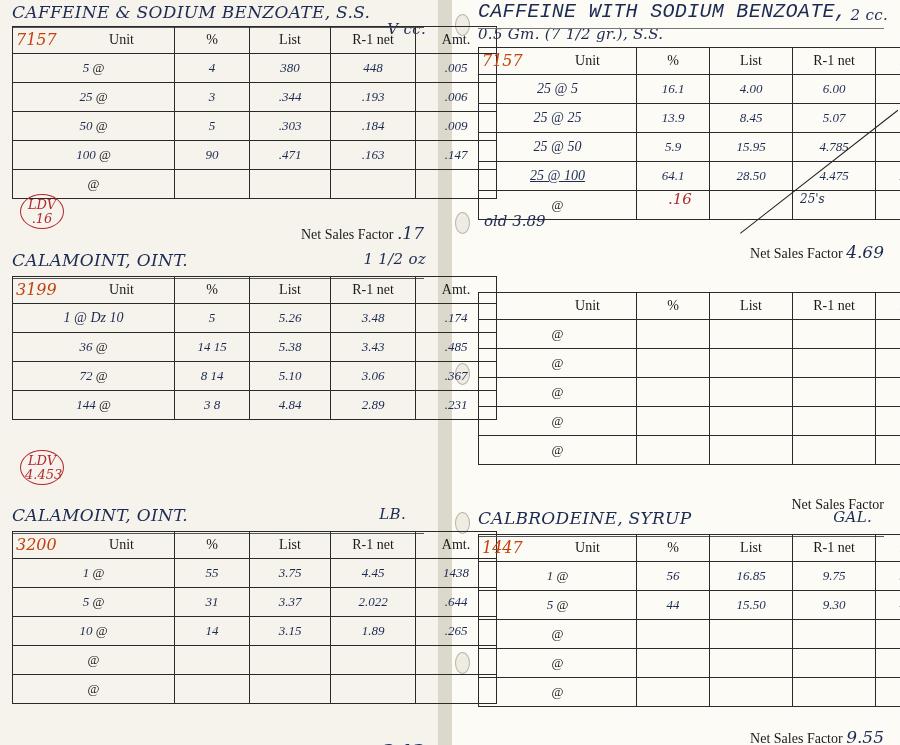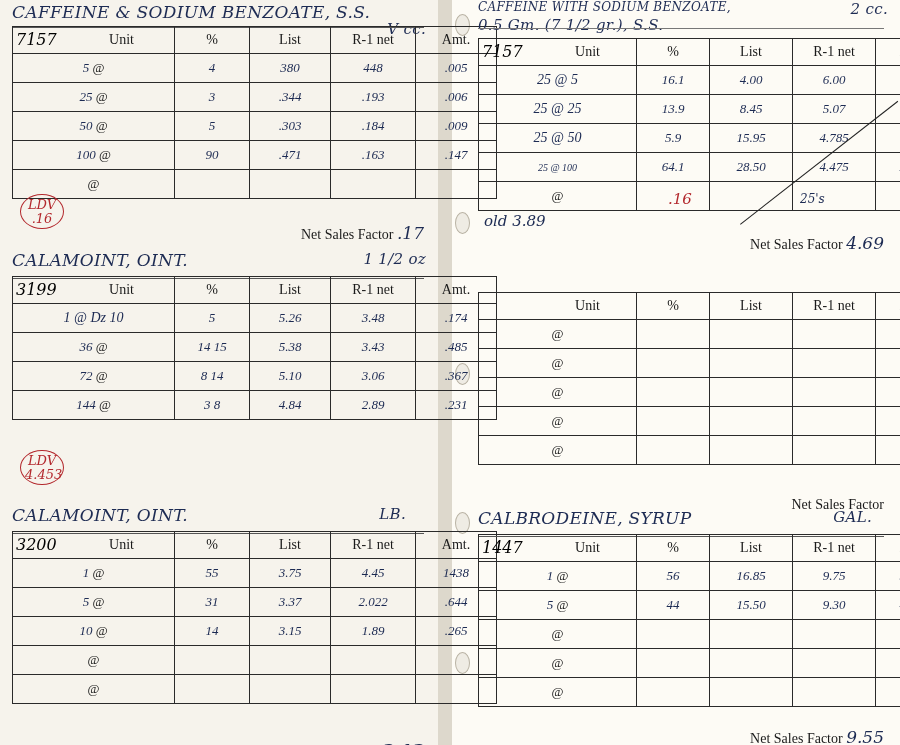--- a/index.html
+++ b/index.html
@@ -99,21 +99,21 @@
     font-size:13px;
     text-align:center;
     line-height:1.05;
     padding:3px 4px;
     width:34px;
   }
   .formnum{
     position:absolute;
     font-family:"DejaVu Serif", serif;
     font-style:italic;
-    color:#000000;
+    color:#c2410c;
     font-size:16px;
   }
   .strike{
     position:absolute;
     height:0;border-top:1.5px solid #222;
     transform-origin:0 0;
   }
   .smallnote{
     position:absolute;font-family:"DejaVu Serif",serif;font-style:italic;
     color:#1d2b53;font-size:15px;white-space:nowrap;
@@ -315,23 +315,23 @@
       </table>
     </div>
 
     <div class="nsf" style="width:412px;margin-top:36px;font-weight:bold;">
       <span>Net Sales Factor</span>
       <span class="val">2.13</span>
     </div>
   </div>
 
   <div class="block" style="left:478px;top:0px;width:412px;">
-    <div class="title hw hw-ink" style="font-size:12px;">CAFFEINE WITH SODIUM BENZOATE,</div>
+    <div class="title hw hw-ink" style="font-size:20px;font-family:Liberation Mono, monospace;">CAFFEINE WITH SODIUM BENZOATE,</div>
     <div class="subtitle hw hw-ink" style="font-size:15px;margin-top:2px;">0.5 Gm. (7 1/2 gr.), S.S.</div>
-    <div class="rightnote hw hw-ink" style="top:0;right:2px;">2 cc.</div>
+    <div class="rightnote hw hw-ink" style="top:6px;right:2px;">2 cc.</div>
     <div class="titleline" style="left:0;top:28px;width:406px;border-top:1px solid #777;"></div>
 
     <div style="position:relative;margin-top:4px;">
       <div class="formnum" style="left:4px;top:4px;">7157</div>
       <table class="grid" style="width:406px;">
         <thead>
           <tr>
             <th style="width:118px;text-align:right;padding-right:36px;">Unit</th>
             <th style="width:66px;">%</th>
             <th style="width:76px;">List</th>
@@ -355,21 +355,21 @@
             <td class="cellhw">.705</td>
           </tr>
           <tr>
             <td class="cellhw unitcell" style="font-size:14px;">25   @   50</td>
             <td class="cellhw">5.9</td>
             <td class="cellhw">15.95</td>
             <td class="cellhw">4.785</td>
             <td class="cellhw">.284</td>
           </tr>
           <tr>
-            <td class="cellhw unitcell" style="font-size:10px;">25   @   100</td>
+            <td class="cellhw unitcell" style="font-size:14px;text-decoration:underline;">25   @   100</td>
             <td class="cellhw">64.1</td>
             <td class="cellhw">28.50</td>
             <td class="cellhw">4.475</td>
             <td class="cellhw">2.420</td>
           </tr>
           <tr>
             <td class="cellhw unitcell"><span class="at">@</span></td>
             <td class="cellhw"></td>
             <td class="cellhw"></td>
             <td class="cellhw"></td>

